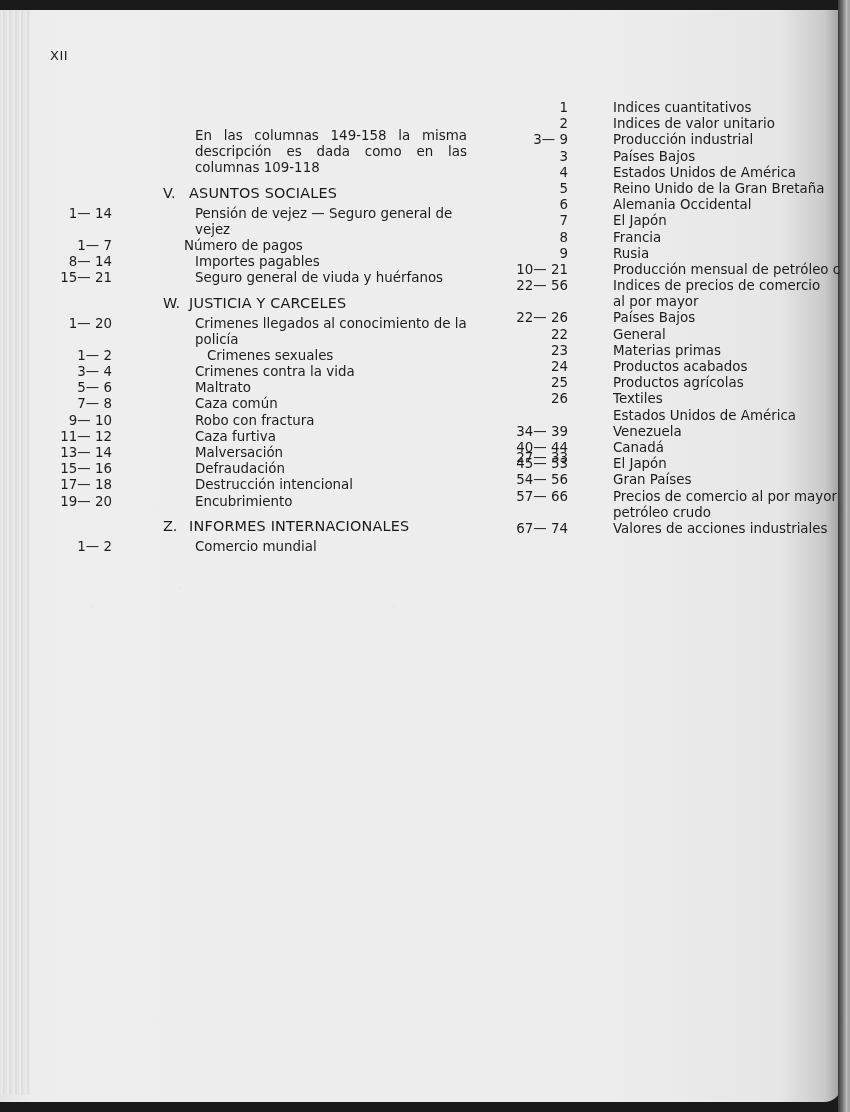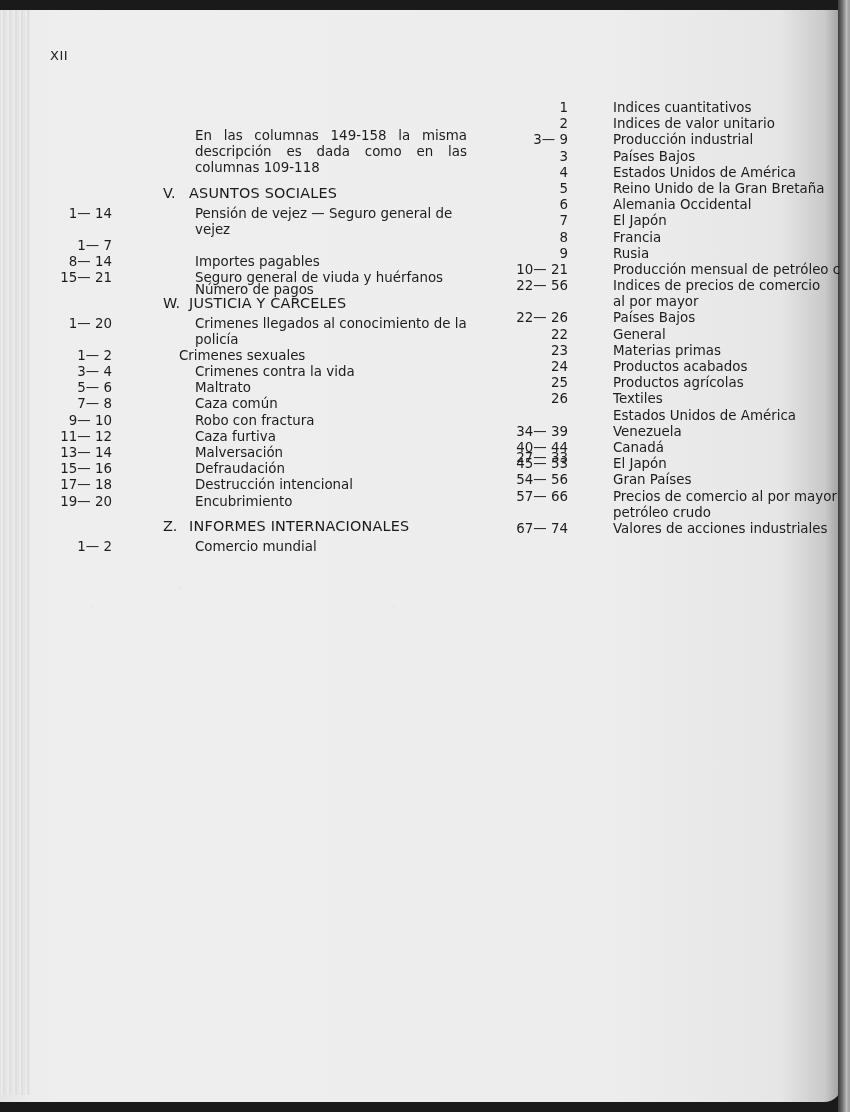--- a/index.html
+++ b/index.html
@@ -57,21 +57,21 @@
       </div>
       <div class="row">
         <span class="num" style="right:368px;">1— 14</span>
         <span class="txt" style="left:155px;">Pensión de vejez — Seguro general de</span>
       </div>
       <div class="row">
         <span class="txt" style="left:155px;">vejez</span>
       </div>
       <div class="row">
         <span class="num" style="right:368px;">1—  7</span>
-        <span class="txt" style="left:155px;margin-top:44px;">Número de pagos</span>
+        <span class="txt" style="left:144px;">Número de pagos</span>
       </div>
       <div class="row">
         <span class="num" style="right:368px;">8— 14</span>
         <span class="txt" style="left:155px;">Importes pagables</span>
       </div>
       <div class="row">
         <span class="num" style="right:368px;">15— 21</span>
         <span class="txt" style="left:155px;">Seguro general de viuda y huérfanos</span>
       </div>
       <div class="heading">
@@ -80,21 +80,21 @@
       </div>
       <div class="row">
         <span class="num" style="right:368px;">1— 20</span>
         <span class="txt" style="left:155px;">Crimenes llegados al conocimiento de la</span>
       </div>
       <div class="row">
         <span class="txt" style="left:155px;">policía</span>
       </div>
       <div class="row">
         <span class="num" style="right:368px;">1—  2</span>
-        <span class="txt" style="left:139px;">Crimenes sexuales</span>
+        <span class="txt" style="left:167px;">Crimenes sexuales</span>
       </div>
       <div class="row">
         <span class="num" style="right:368px;">3—  4</span>
         <span class="txt" style="left:155px;">Crimenes contra la vida</span>
       </div>
       <div class="row">
         <span class="num" style="right:368px;">5—  6</span>
         <span class="txt" style="left:155px;">Maltrato</span>
       </div>
       <div class="row">

